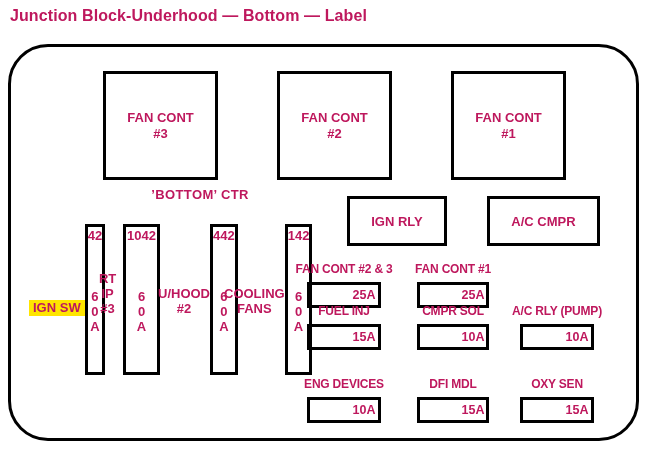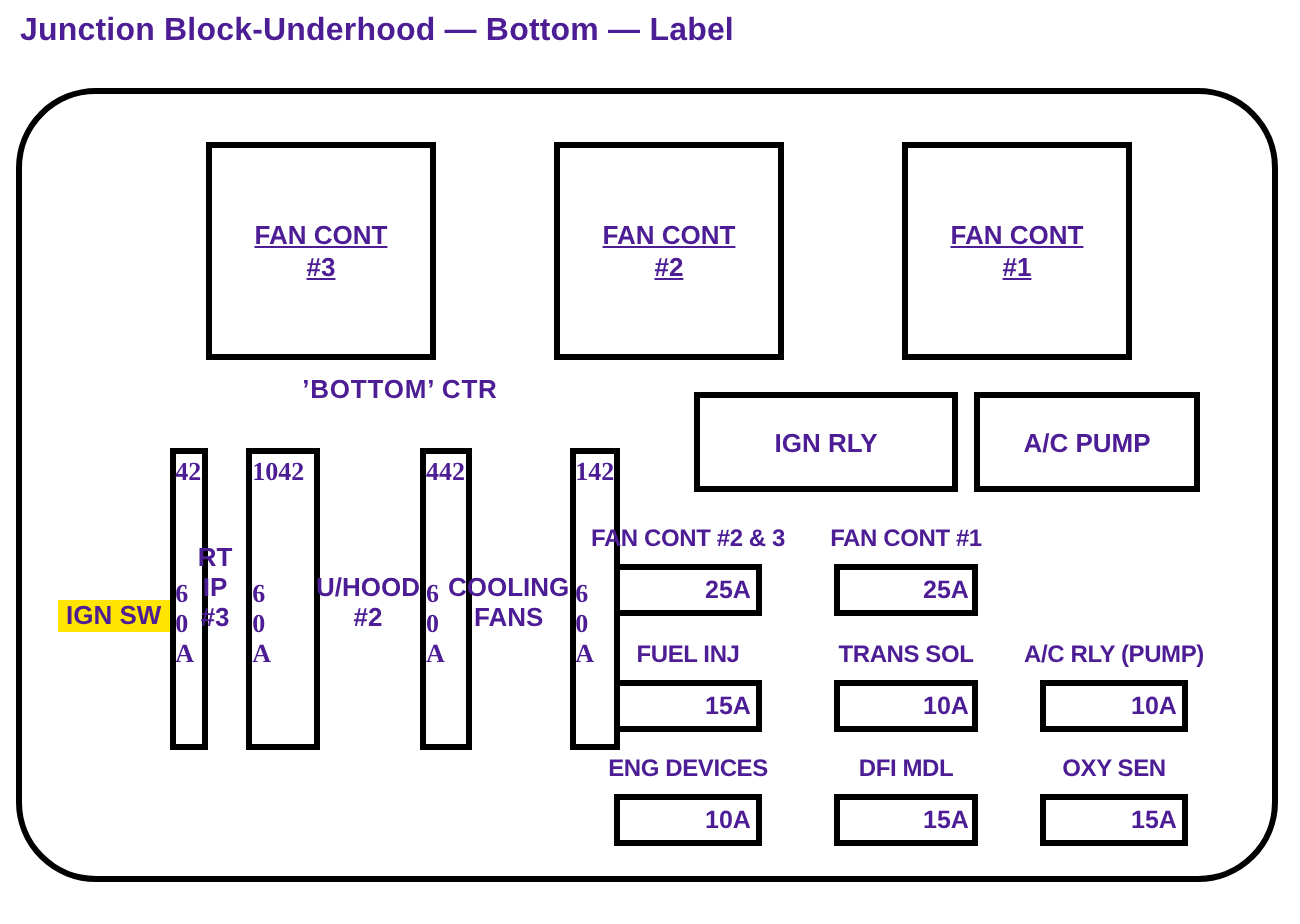--- a/index.html
+++ b/index.html
@@ -4,21 +4,21 @@
 <style>
   * { margin: 0; padding: 0; box-sizing: border-box; }
   html, body { background: #ffffff; }
   .page {
     position: relative;
     width: 650px;
     height: 462px;
     background: #ffffff;
     font-family: "Liberation Sans", sans-serif;
     font-weight: bold;
-    color: #4c1d95;
+    color: #be185d;
     overflow: hidden;
   }
   .title {
     position: absolute;
     left: 10px;
     top: 7px;
     font-size: 16px;
     letter-spacing: 0.1px;
     white-space: nowrap;
   }
@@ -40,21 +40,20 @@
     border: 3px solid #000;
     display: flex;
     align-items: center;
     justify-content: center;
   }
   .sq .sq-label {
     font-size: 13px;
     line-height: 16px;
     text-align: center;
     white-space: pre-line;
-    text-decoration: underline;
   }
   .sq1 { left: 103px; }
   .sq2 { left: 277px; }
   .sq3 { left: 451px; }
   .bottom-ctr {
     position: absolute;
     left: 115px;
     top: 187px;
     width: 170px;
     text-align: center;
@@ -66,21 +65,21 @@
   .relay {
     position: absolute;
     top: 196px;
     height: 50px;
     border: 3px solid #000;
     display: flex;
     align-items: center;
     justify-content: center;
     font-size: 13px;
   }
-  .relay-ign { left: 347px; width: 132px; }
+  .relay-ign { left: 347px; width: 100px; }
   .relay-ac  { left: 487px; width: 113px; }
   
   .maxi {
     position: absolute;
     top: 224px;
     width: 68px;
     display: flex;
     flex-direction: row;
     align-items: center;
   }
@@ -102,22 +101,21 @@
   .maxi .lbl .hl {
     background: #ffe500;
     padding: 0 4px 1px 4px;
     white-space: nowrap;
     margin-top: 24px;
   }
   .maxi .body {
     width: 39px;
     height: 151px;
     border: 3px solid #000;
-    text-align: left;
-    font-family: Liberation Serif, serif;
+    text-align: center;
   }
   .maxi .circuit {
     margin-top: 2px;
     font-size: 13px;
     line-height: 14px;
   }
   .maxi .rating {
     margin-top: 46px;
     font-size: 13px;
     line-height: 15px;
@@ -143,21 +141,21 @@
     display: flex;
     align-items: center;
     justify-content: center;
     font-size: 12.5px;
     padding-left: 40px;
   }
   .col1 { left: 285px; width: 118px; }
   .col2 { left: 398px; width: 110px; }
   .col3 { left: 500px; width: 114px; }
   .row1 { top: 262px; }
-  .row2 { top: 320px; text-align: center; }
+  .row2 { top: 304px; text-align: center; }
   .row3 { top: 377px; }
   .col1 .fusebox { width: 74px; }
   .col2 .fusebox { width: 72px; }
   .col3 .fusebox { width: 74px; }
   
   .fusebox.dashed { border: none; width: 78px !important; height: 27px; }
   .dseg { position: absolute; }
   .d-tl { top: 0; left: 0; width: 11px; height: 11px; border-top: 3px solid #000; border-left: 3px solid #000; }
   .d-tr { top: 0; right: 0; width: 11px; height: 11px; border-top: 3px solid #000; border-right: 3px solid #000; }
   .d-bl { bottom: 0; left: 0; width: 11px; height: 11px; border-bottom: 3px solid #000; border-left: 3px solid #000; }
@@ -186,21 +184,21 @@
     <div class="sq-label">FAN CONT
 #1</div>
   </div>
 
   <div class="bottom-ctr">’BOTTOM’ CTR</div>
 
   <div class="relay relay-ign">
     <span>IGN RLY</span>
   </div>
   <div class="relay relay-ac">
-    <span>A/C PUMP</span>
+    <span>A/C CMPR</span>
   </div>
 
   <div class="maxi maxi-1">
     <div class="lbl">
       <span class="hl">IGN SW</span>
     </div>
     <div class="body">
       <div class="circuit">42</div>
       <div class="rating">6
 0
@@ -260,21 +258,21 @@
     </div>
   </div>
 
   <div class="mini col1 row2">
     <div class="lbl">FUEL INJ</div>
     <div class="fusebox">
       <span>15A</span>
     </div>
   </div>
   <div class="mini col2 row2">
-    <div class="lbl">TRANS SOL</div>
+    <div class="lbl">CMPR SOL</div>
     <div class="fusebox">
       <span>10A</span>
     </div>
   </div>
   <div class="mini col3 row2">
     <div class="lbl">A/C RLY (PUMP)</div>
     <div class="fusebox">
       <span>10A</span>
     </div>
   </div>

